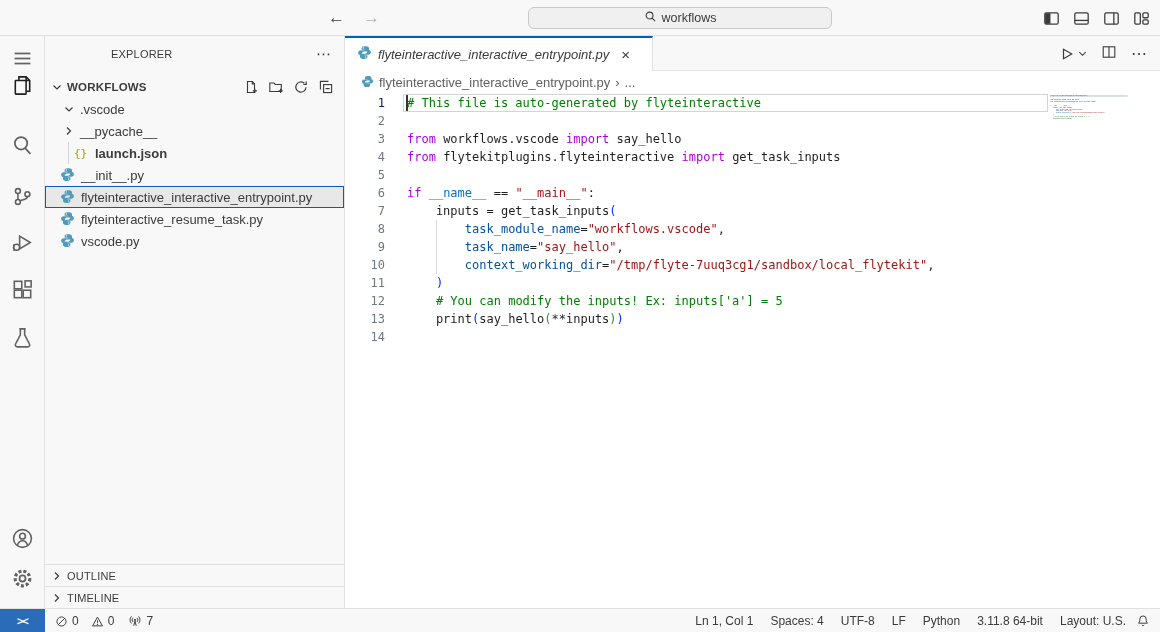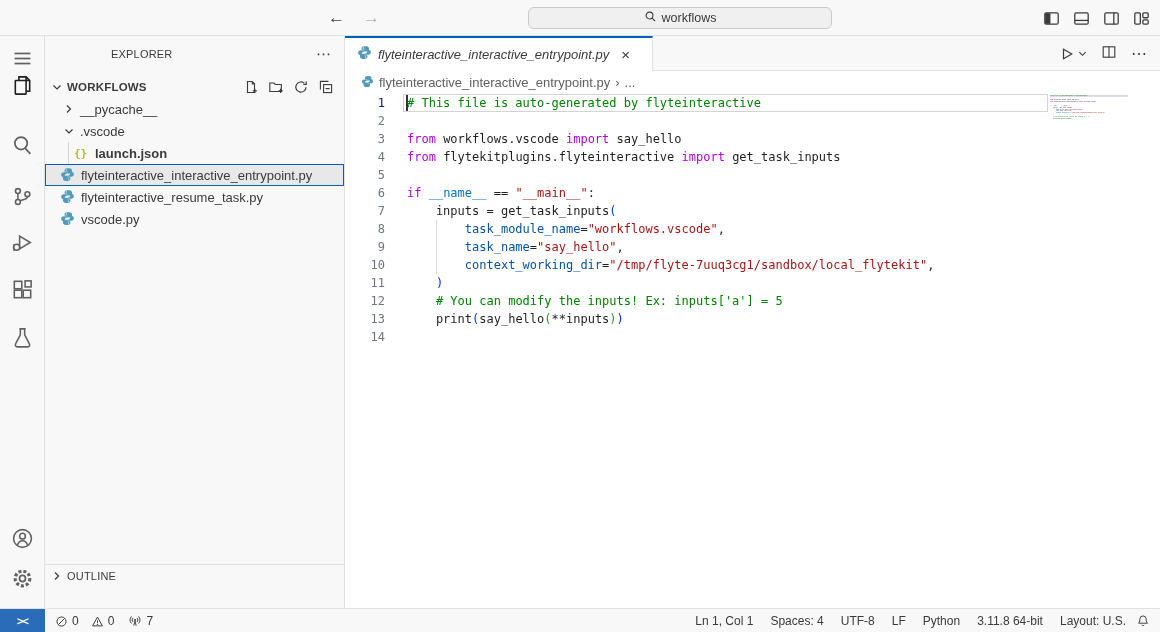--- a/index.html
+++ b/index.html
@@ -234,34 +234,41 @@
               <rect x="5.6" y="5.6" width="8" height="8"></rect>
               <path d="M2.4 10.4V2.4h8"></path>
               <path d="M7.6 9.6h4" stroke-width="1.2"></path>
             </svg>
           </span>
       </span>
     </div>
     <div class="tree" id="tree">
         <div class="tree-row folder">
           <span class="twisty"><svg viewBox="0 0 16 16" fill="none" stroke="currentColor" stroke-width="1.2">
-              <path d="M6 4.5 9.5 8 6 11.5"></path>
-            </svg></span>
-          <span class="tlabel">__pycache__</span>
+              <path d="M4.5 6.5 8 10l3.5-3.5"></path>
+            </svg></span>
+          <span class="tlabel">.vscode</span>
         </div>
         <div class="tree-row folder">
           <span class="twisty"><svg viewBox="0 0 16 16" fill="none" stroke="currentColor" stroke-width="1.2">
-              <path d="M4.5 6.5 8 10l3.5-3.5"></path>
-            </svg></span>
-          <span class="tlabel">.vscode</span>
+              <path d="M6 4.5 9.5 8 6 11.5"></path>
+            </svg></span>
+          <span class="tlabel">__pycache__</span>
         </div>
         <div class="tree-row child">
           <div class="tree-guide"></div>
           <span class="ficon"><span class="json-braces">{}</span></span>
           <span class="tlabel">launch.json</span>
+        </div>
+        <div class="tree-row">
+          <span class="ficon"><svg width="15" height="15" viewBox="0 0 16 16">
+              <path fill="#519aba" d="M7.9 1.2c-1.9 0-3 .9-3 2.3v1.6h3.2v.5H3.9c-1.5 0-2.7 1.1-2.7 2.7s1.2 2.7 2.7 2.7h1.2V9.2c0-1.3 1.1-2.4 2.4-2.4h3.1c1.2 0 2.2-1 2.2-2.2V3.5c0-1.4-1.5-2.3-2.9-2.3zM6.8 2.4a.7.7 0 1 1 0 1.4.7.7 0 0 1 0-1.4z"></path>
+              <path fill="#519aba" d="M8.1 14.8c1.9 0 3-.9 3-2.3v-1.6H7.9v-.5h4.2c1.5 0 2.7-1.1 2.7-2.7S13.6 5 12.1 5h-1.2v1.8c0 1.3-1.1 2.4-2.4 2.4H5.4c-1.2 0-2.2 1-2.2 2.2v1.1c0 1.4 1.5 2.3 2.9 2.3zm1.1-1.2a.7.7 0 1 1 0-1.4.7.7 0 0 1 0 1.4z"></path>
+            </svg></span>
+          <span class="tlabel">__init__.py</span>
         </div>
         <div class="tree-row selected">
           <span class="ficon"><svg width="15" height="15" viewBox="0 0 16 16">
               <path fill="#519aba" d="M7.9 1.2c-1.9 0-3 .9-3 2.3v1.6h3.2v.5H3.9c-1.5 0-2.7 1.1-2.7 2.7s1.2 2.7 2.7 2.7h1.2V9.2c0-1.3 1.1-2.4 2.4-2.4h3.1c1.2 0 2.2-1 2.2-2.2V3.5c0-1.4-1.5-2.3-2.9-2.3zM6.8 2.4a.7.7 0 1 1 0 1.4.7.7 0 0 1 0-1.4z"></path>
               <path fill="#519aba" d="M8.1 14.8c1.9 0 3-.9 3-2.3v-1.6H7.9v-.5h4.2c1.5 0 2.7-1.1 2.7-2.7S13.6 5 12.1 5h-1.2v1.8c0 1.3-1.1 2.4-2.4 2.4H5.4c-1.2 0-2.2 1-2.2 2.2v1.1c0 1.4 1.5 2.3 2.9 2.3zm1.1-1.2a.7.7 0 1 1 0-1.4.7.7 0 0 1 0 1.4z"></path>
             </svg></span>
           <span class="tlabel">flyteinteractive_interactive_entrypoint.py</span>
         </div>
         <div class="tree-row">
           <span class="ficon"><svg width="15" height="15" viewBox="0 0 16 16">
@@ -276,20 +283,26 @@
               <path fill="#519aba" d="M8.1 14.8c1.9 0 3-.9 3-2.3v-1.6H7.9v-.5h4.2c1.5 0 2.7-1.1 2.7-2.7S13.6 5 12.1 5h-1.2v1.8c0 1.3-1.1 2.4-2.4 2.4H5.4c-1.2 0-2.2 1-2.2 2.2v1.1c0 1.4 1.5 2.3 2.9 2.3zm1.1-1.2a.7.7 0 1 1 0-1.4.7.7 0 0 1 0 1.4z"></path>
             </svg></span>
           <span class="tlabel">vscode.py</span>
         </div>
       </div>
     <div class="sb-panel panel-outline">
       <span class="twisty"><svg viewBox="0 0 16 16" fill="none" stroke="currentColor" stroke-width="1.2">
             <path d="M6 4.5 9.5 8 6 11.5"></path>
           </svg></span>
       <span class="sb-panel-label">OUTLINE</span>
+    </div>
+    <div class="sb-panel panel-timeline">
+      <span class="twisty"><svg viewBox="0 0 16 16" fill="none" stroke="currentColor" stroke-width="1.2">
+            <path d="M6 4.5 9.5 8 6 11.5"></path>
+          </svg></span>
+      <span class="sb-panel-label">TIMELINE</span>
     </div>
   </div>
 
   <div class="editor">
     <div class="tabbar">
       <div class="tab">
         <span>
           <svg width="15" height="15" viewBox="0 0 16 16">
               <path fill="#519aba" d="M7.9 1.2c-1.9 0-3 .9-3 2.3v1.6h3.2v.5H3.9c-1.5 0-2.7 1.1-2.7 2.7s1.2 2.7 2.7 2.7h1.2V9.2c0-1.3 1.1-2.4 2.4-2.4h3.1c1.2 0 2.2-1 2.2-2.2V3.5c0-1.4-1.5-2.3-2.9-2.3zM6.8 2.4a.7.7 0 1 1 0 1.4.7.7 0 0 1 0-1.4z"></path>
               <path fill="#519aba" d="M8.1 14.8c1.9 0 3-.9 3-2.3v-1.6H7.9v-.5h4.2c1.5 0 2.7-1.1 2.7-2.7S13.6 5 12.1 5h-1.2v1.8c0 1.3-1.1 2.4-2.4 2.4H5.4c-1.2 0-2.2 1-2.2 2.2v1.1c0 1.4 1.5 2.3 2.9 2.3zm1.1-1.2a.7.7 0 1 1 0-1.4.7.7 0 0 1 0 1.4z"></path>

